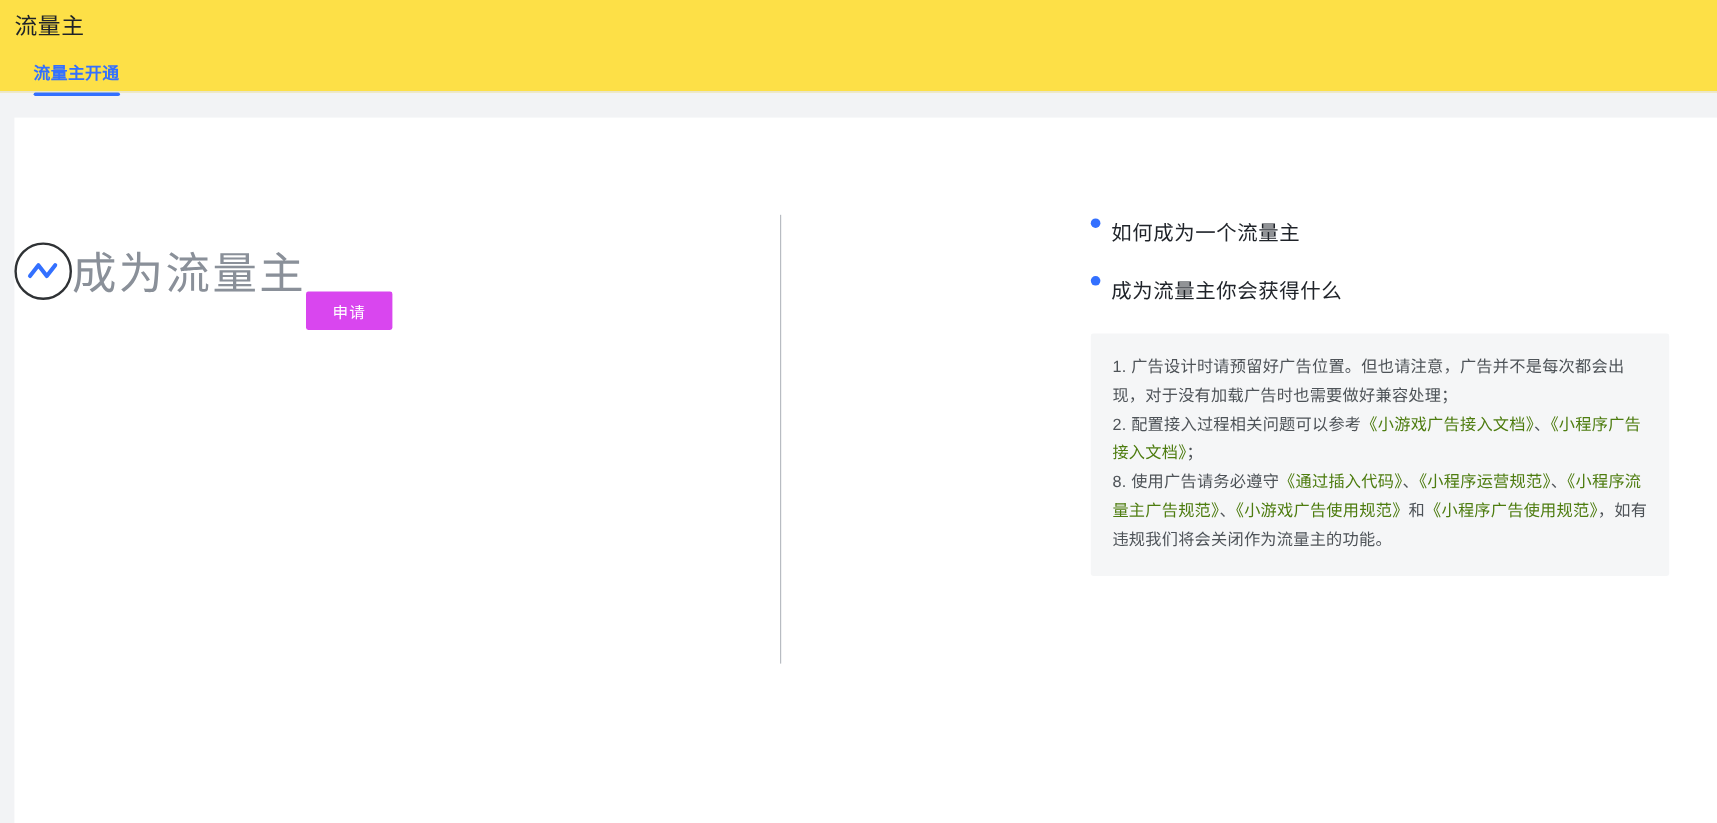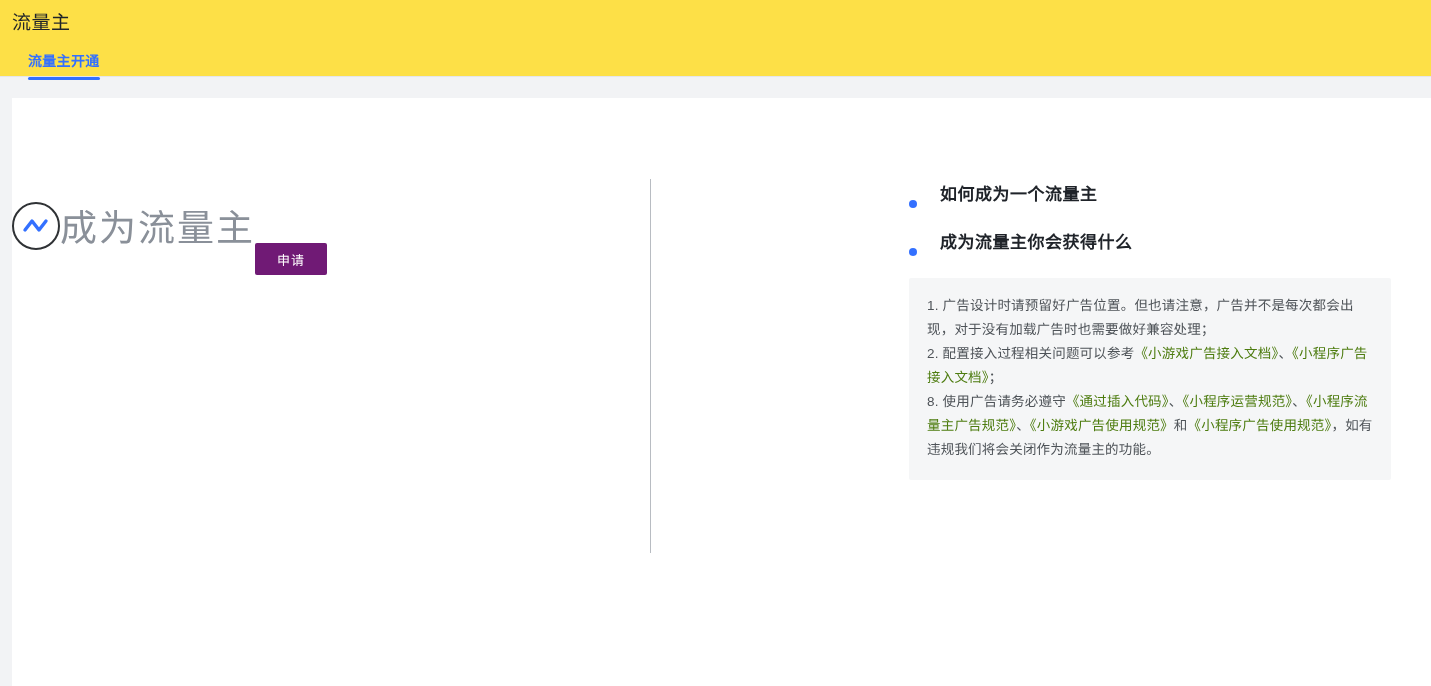--- a/index.html
+++ b/index.html
@@ -101,21 +101,21 @@
   .brand-title {
     font-size: 37px;
     color: #8a9099;
     font-weight: 300;
     letter-spacing: 2px;
     line-height: 1.25;
     margin: 0;
   }
   .apply-button {
     margin-top: 60px;
-    background: #701a75;
+    background: #d946ef;
     color: #ffffff;
     border: none;
     border-radius: 2px;
     width: 72px;
     height: 32px;
     font-size: 13px;
     font-family: "Liberation Sans", "DejaVu Sans", sans-serif;
     cursor: pointer;
     letter-spacing: 1px;
   }
@@ -133,28 +133,27 @@
   .right-col {
     padding-left: 258px;
     padding-top: 0px;
     width: 740px;
   }
   .info-section { margin-bottom: 22px; }
   .info-section:nth-of-type(2) { margin-bottom: 18px; }
 
   .info-heading {
     display: flex;
-    align-items: flex-end;
+    align-items: flex-start;
     font-size: 17px;
     color: #1f2329;
-    font-weight: 700;
+    font-weight: 400;
     line-height: 26px;
     margin: 0 0 6px 0;
     letter-spacing: .5px;
-    gap: 14px;
   }
   .bullet-dot {
     width: 8px;
     height: 8px;
     border-radius: 50%;
     background: #3370ff;
     margin-right: 9px;
     flex: 0 0 8px;
   }
   .info-lines {

